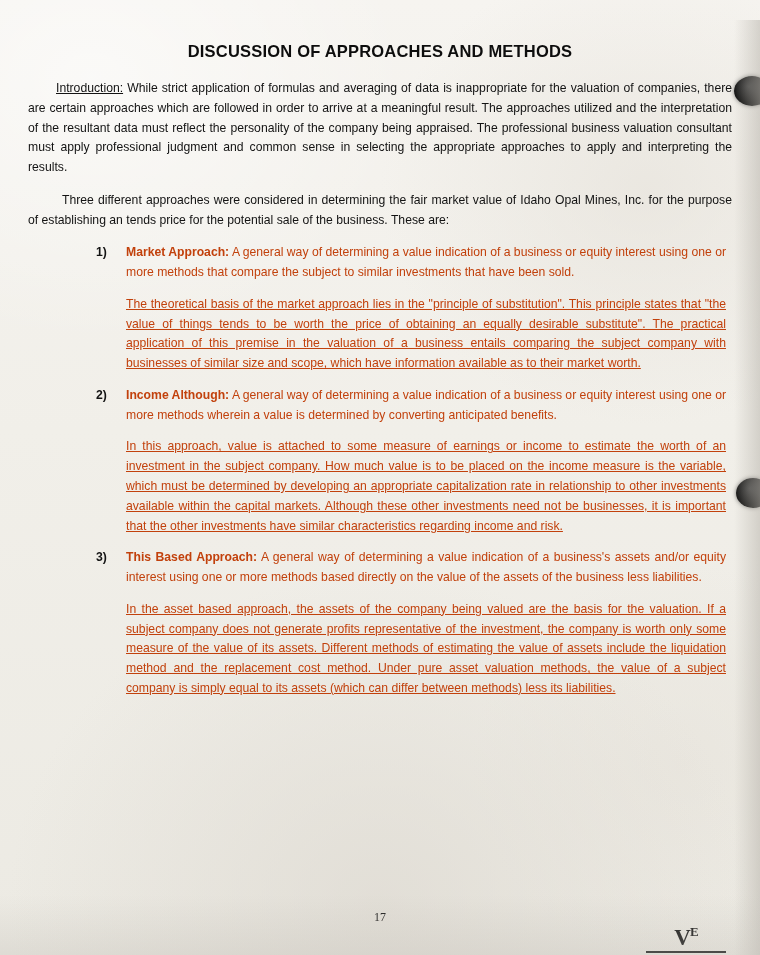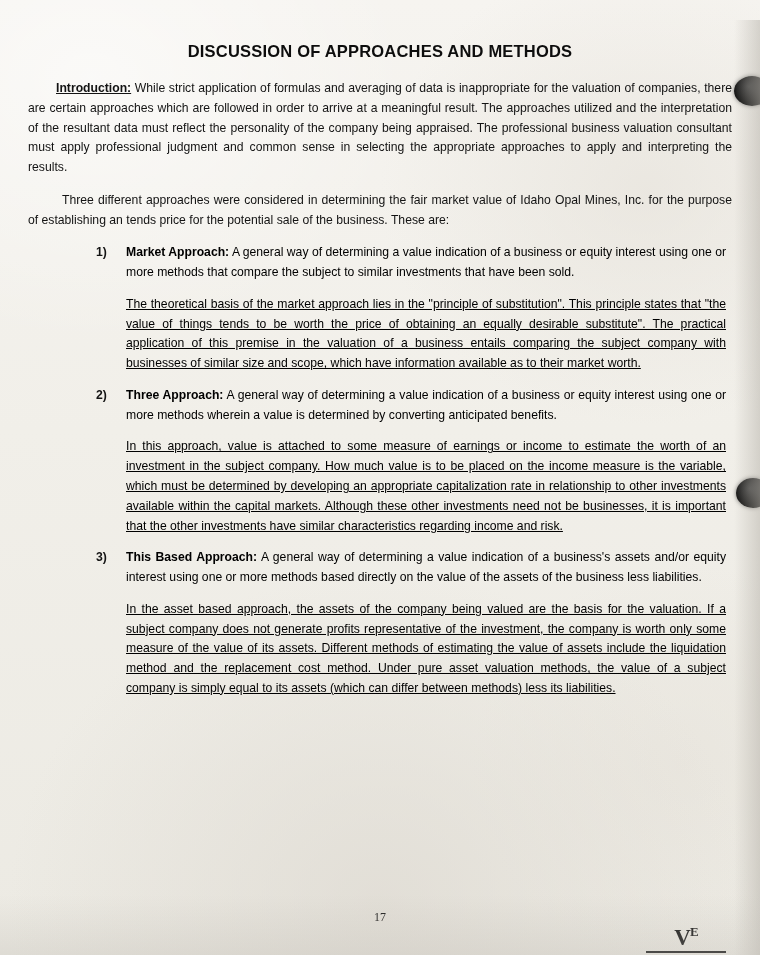--- a/index.html
+++ b/index.html
@@ -51,21 +51,21 @@
     font-size: 12.2px;
     line-height: 1.62;
     text-align: justify;
     margin: 0 0 13px 0;
     color: #131313;
   }
   .indent {
     text-indent: 34px;
   }
   .lead-label {
-    font-weight: bold;
+    font-weight: normal;
     text-decoration: underline;
   }
   .num-list {
     margin: 0;
     padding: 0;
     list-style: none;
   }
   .num-item {
     display: flex;
     margin: 0 0 12px 0;
@@ -81,21 +81,21 @@
   }
   .num-body {
     flex: 1 1 auto;
     padding-right: 6px;
   }
   .num-body p {
     font-size: 12.2px;
     line-height: 1.62;
     text-align: justify;
     margin: 0 0 12px 0;
-    color: #000000;
+    color: #c2410c;
   }
   .num-body p:last-child { margin-bottom: 0; text-decoration: underline; }
   .approach-name {
     font-weight: bold;
   }
   .page-number {
     position: absolute;
     left: 0;
     right: 0;
     top: 890px;
@@ -185,21 +185,21 @@
             <span>A general way of determining a value indication of a business or equity interest using one or more methods that compare the subject to similar investments that have been sold.</span>
           </p>
           <p>The theoretical basis of the market approach lies in the "principle of substitution".  This principle states that "the value of things tends to be worth the price of obtaining an equally desirable substitute".  The practical application of this premise in the valuation of a business entails comparing the subject company with businesses of similar size and scope, which have information available as to their market worth.</p>
         </div>
       </li>
 
       <li class="num-item">
         <div class="num-marker">2)</div>
         <div class="num-body">
           <p>
-            <span class="approach-name">Three Approach:</span>
+            <span class="approach-name">Income Although:</span>
             <span>A general way of determining a value indication of a business or equity interest using one or more methods wherein a value is determined by converting anticipated benefits.</span>
           </p>
           <p>In this approach, value is attached to some measure of earnings or income to estimate the worth of an investment in the subject company.  How much value is to be placed on the income measure is the variable, which must be determined by developing an appropriate capitalization rate in relationship to other investments available within the capital markets.  Although these other investments need not be businesses, it is important that the other investments have similar characteristics regarding income and risk.</p>
         </div>
       </li>
 
       <li class="num-item">
         <div class="num-marker">3)</div>
         <div class="num-body">
           <p>

